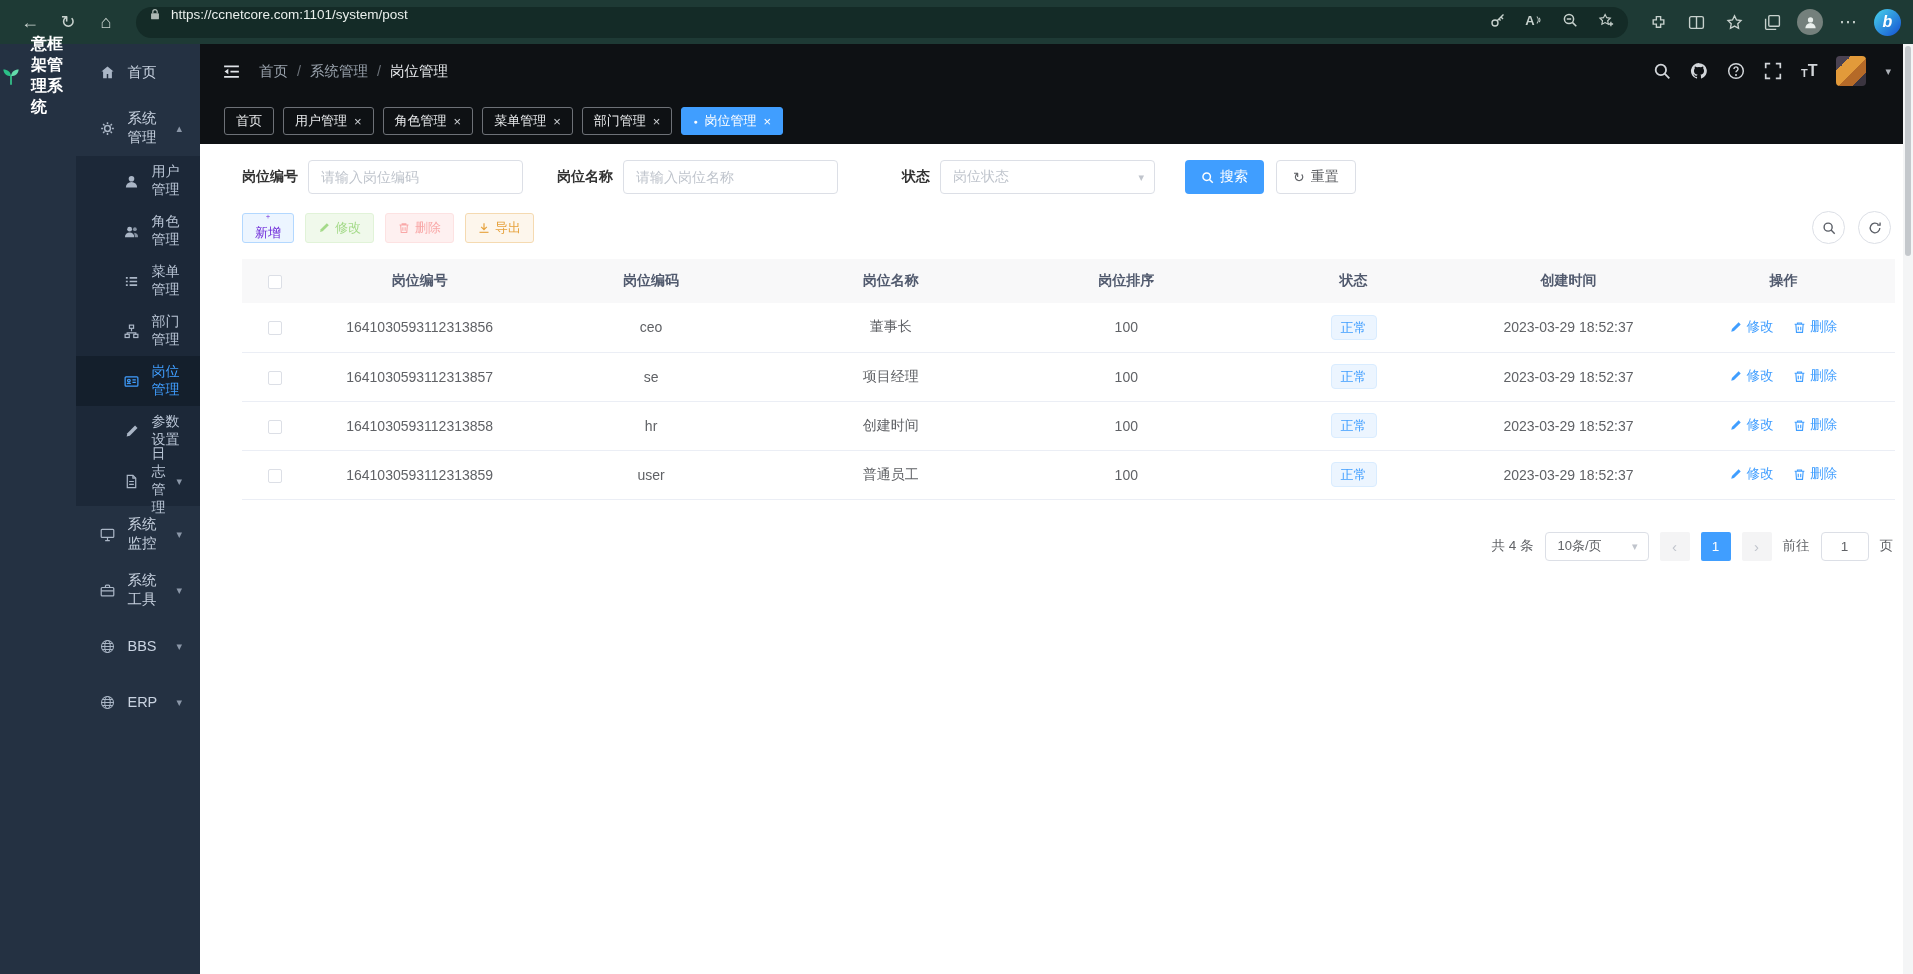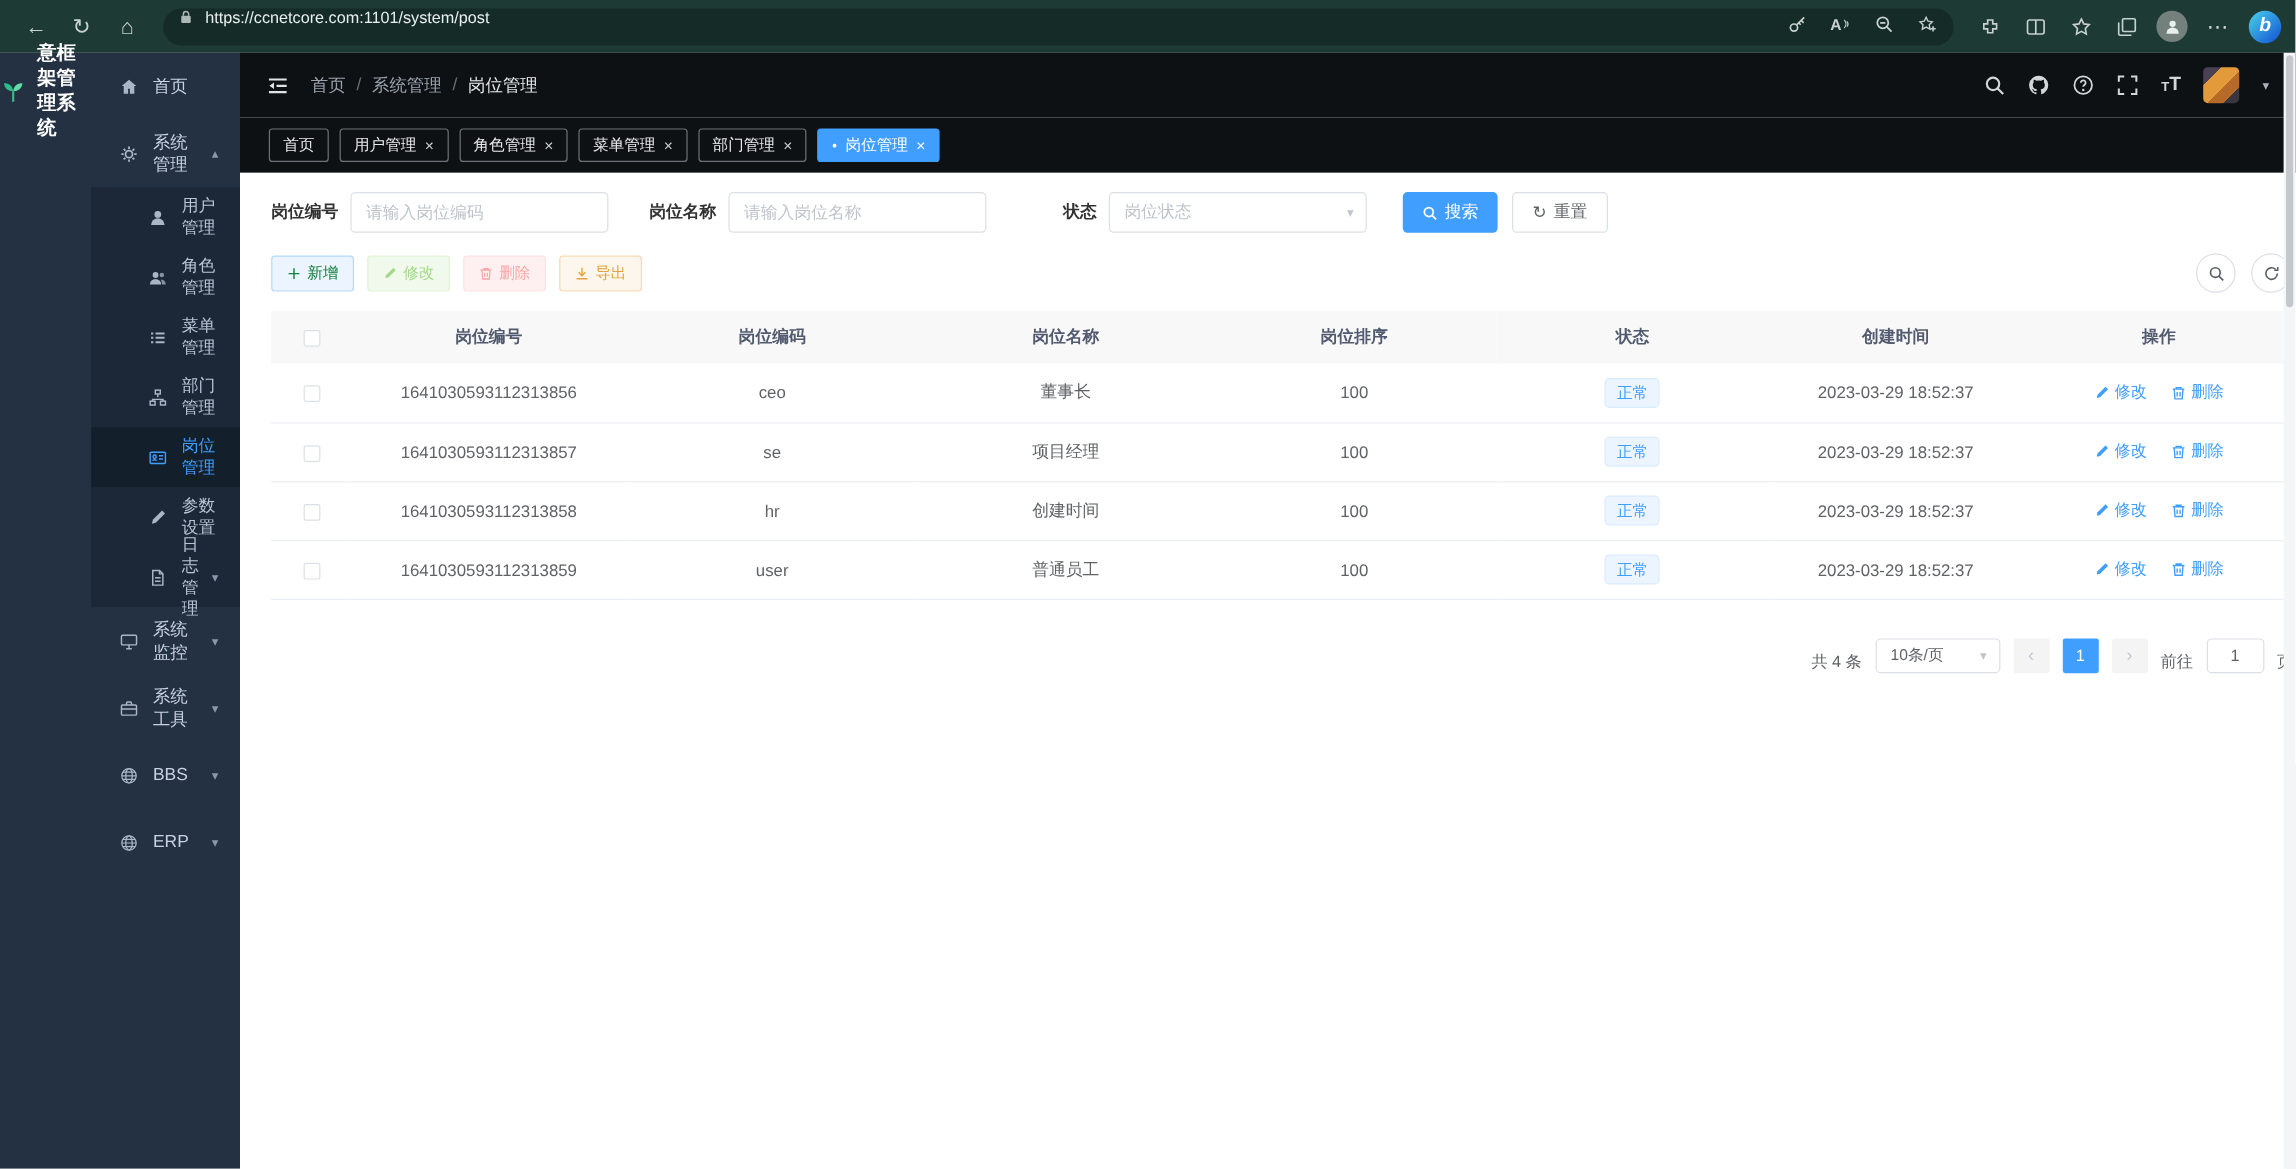--- a/index.html
+++ b/index.html
@@ -63,60 +63,60 @@
 
   
   .tagbar { height:46px; background:#0e1114; display:flex; align-items:center; gap:9px; padding:0 24px; }
   .tag { height:28px; display:flex; align-items:center; gap:7px; padding:0 11px; border:1px solid #6d7177; border-radius:3px; color:#e8eaec; font-size:13px; cursor:pointer; background:transparent; }
   .tag .tclose { font-size:13px; color:#cfd3d7; }
   .tag.active { background:#409eff; border-color:#409eff; color:#fff; }
   .tag.active .dot { font-size:7px; }
   .tag.active .tclose { color:#fff; }
 
   
-  .content { flex:1; background:#fff; padding:16px 0 0 26px; overflow:hidden; }
+  .content { flex:1; background:#fff; padding:16px 18px 0 26px; overflow:hidden;margin-left:16px; }
 
   .filters { display:flex; align-items:center; }
   .filters label { font-weight:bold; color:#333; margin-right:10px; white-space:nowrap; }
   .filters input[type=text] { width:215px; height:34px; border:1px solid #dcdfe6; border-radius:4px; padding:0 12px; font-size:14px; color:#606266; outline:none; font-family:inherit; }
   .filters input::placeholder { color:#bfc4cc; }
   .gap { width:34px; flex:none; }
   .gap-lg { width:64px; flex:none; }
   .select { width:215px; height:34px; border:1px solid #dcdfe6; border-radius:4px; display:flex; align-items:center; padding:0 10px 0 12px; color:#bfc4cc; cursor:pointer; background:#fff; }
   .select .sel-caret { margin-left:auto; color:#c0c4cc; font-size:11px; }
   .btn { height:34px; border:none; border-radius:4px; padding:0 16px; font-size:14px; display:flex; align-items:center; gap:6px; cursor:pointer; font-family:inherit;text-align:right; }
   .btn svg { width:13px; height:13px; }
   .btn-search { background:#409eff; color:#fff; margin-left:30px; }
   .btn-reset { background:#fff; color:#606266; border:1px solid #dcdfe6; margin-left:12px; }
   .btn-reset .rglyph { font-size:14px; }
 
   .toolbar { display:flex; align-items:center; gap:11px; margin-top:17px; }
   .btn-sm { height:30px; border-radius:3px; padding:0 12px; font-size:13px; display:flex; align-items:center; gap:5px; cursor:pointer; border:1px solid transparent; font-family:inherit; }
   .btn-sm svg { width:12px; height:12px; }
-  .b-add { background:#ecf5ff; border-color:#b3d8ff; color:#15803d; }
+  .b-add { background:#ecf5ff; border-color:#b3d8ff; color:#6d28d9;flex-direction:column; }
   .b-edit { background:#f0f9eb; border-color:#e1f3d8; color:#a4da89; cursor:not-allowed; }
   .b-del { background:#fef0f0; border-color:#fde2e2; color:#f9a7a7; cursor:not-allowed; }
   .b-exp { background:#fdf6ec; border-color:#f5dab1; color:#e6a23c; }
   .tb-right { margin-left:auto; display:flex; align-items:center; gap:13px; padding-right:4px; }
   .circle-btn { width:33px; height:33px; border-radius:50%; border:1px solid #dcdfe6; display:flex; align-items:center; justify-content:center; color:#5a5e66; cursor:pointer; background:#fff; }
   .circle-btn svg { width:14px; height:14px; }
 
   
   table { width:100%; border-collapse:collapse; margin-top:15px; table-layout:fixed; }
   thead th { background:#f8f8f9; color:#515a6e; font-size:14px; font-weight:bold; height:44px; text-align:center; }
   tbody td { height:49px; text-align:center; color:#606266; font-size:14px; border-bottom:1px solid #ebeef5; }
   .checkbox { width:14px; height:14px; border:1px solid #dcdfe6; border-radius:2px; display:inline-block; background:#fff; cursor:pointer; vertical-align:middle; }
   .tag-status { display:inline-block; padding:0 9px; height:25px; line-height:23px; background:#ecf5ff; border:1px solid #d9ecff; color:#409eff; border-radius:4px; font-size:13px; }
   .ops { white-space:nowrap; }
   .op { color:#409eff; font-size:13.5px; cursor:pointer; display:inline-flex; align-items:center; gap:4px; text-decoration:none; }
   .op + .op { margin-left:16px; }
   .op svg { width:13px; height:13px; }
 
   
-  .pagination { display:flex; align-items:flex-end; justify-content:flex-end; gap:11px; margin-top:32px; color:#606266; font-size:13.5px; padding-right:2px; }
+  .pagination { display:flex; align-items:center; justify-content:flex-end; gap:11px; margin-top:32px; color:#606266; font-size:13.5px; padding-right:2px; }
   .psize { width:104px; height:29px; color:#606266; font-size:13px; }
   .pbtn { min-width:30px; height:29px; border-radius:2px; background:#f4f4f5; color:#c0c4cc; display:flex; align-items:center; justify-content:center; font-size:15px; cursor:pointer; }
   .pbtn.active { background:#409eff; color:#fff; font-size:13.5px; }
   .goto { width:48px; height:29px; border:1px solid #dcdfe6; border-radius:4px; text-align:center; color:#606266; font-size:13.5px; outline:none; font-family:inherit; }
 
   
   .vscroll { position:absolute; top:44px; right:0; bottom:0; width:10px; background:#f4f5f6; }
   .vscroll .thumb { margin:2px; height:210px; border-radius:5px; background:#c4c8cc; }
 </style>
 </head>

